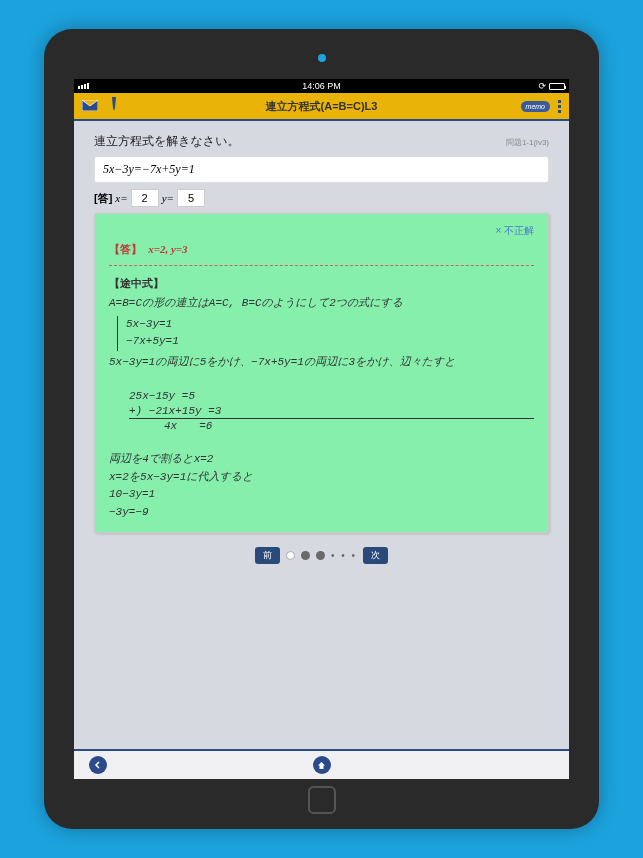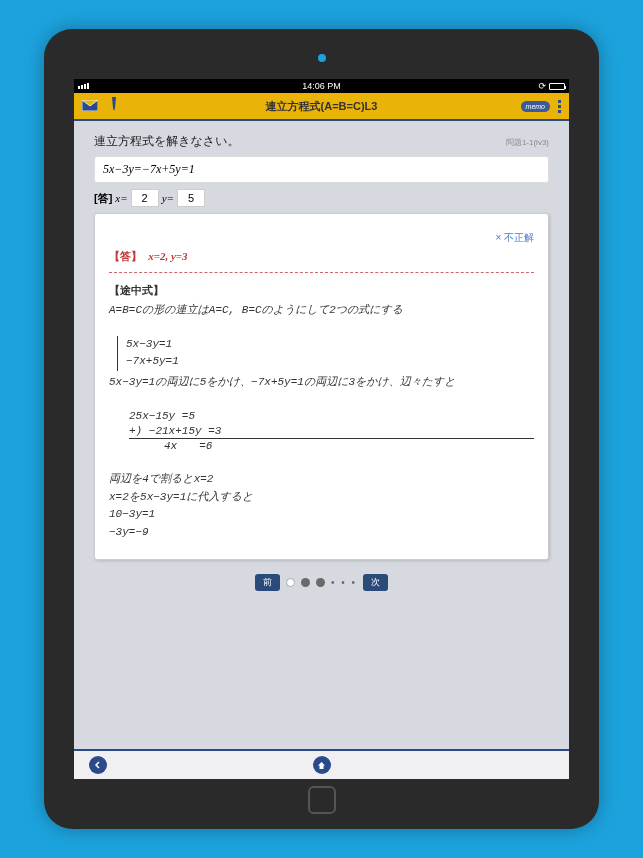--- a/index.html
+++ b/index.html
@@ -24,29 +24,29 @@
 .dots-v { display: flex; flex-direction: column; gap: 2px; }
 .dots-v span { width: 3px; height: 3px; background: #2a4a8a; }
 .content { padding: 12px 20px; }
 .problem-row { display: flex; justify-content: space-between; align-items: baseline; margin-bottom: 6px; }
 .problem-title { font-size: 12px; font-weight: 400; color: #222; }
 .problem-id { font-size: 8px; color: #888; }
 .equation-box { background: #fff; border: 1px solid #ddd; border-radius: 3px; padding: 5px 8px; font-size: 12px; font-family: "Times New Roman", serif; margin-bottom: 6px; font-style: italic; }
 .answer-row { display: flex; align-items: center; gap: 3px; font-size: 11px; margin-bottom: 6px; }
 .answer-label { font-weight: 600; }
 .ans-input { width: 28px; height: 18px; border: 1px solid #ccc; text-align: center; font-size: 11px; background: #fff; }
-.solution-panel { background: #ffffff; border: 1px solid #ccc; border-radius: 3px; padding: 17px 14px; font-size: 11px; color: #333; box-shadow: 1px 1px 3px rgba(0,0,0,0.15); }
+.solution-panel { background: #86efac; border: 1px solid #ccc; border-radius: 3px; padding: 10px 14px; font-size: 11px; color: #333; box-shadow: 1px 1px 3px rgba(0,0,0,0.15); }
 .incorrect { color: #4a7acc; text-align: right; font-size: 10px; margin-bottom: 4px; }
 .correct-answer { color: #c03838; font-weight: 600; font-size: 11px; margin-bottom: 8px; }
 .correct-answer .lbl { }
 .correct-answer .val { font-style: italic; font-family: "Times New Roman", serif; }
 .dotted-sep { border: none; border-top: 1px dashed #c66; margin: 6px 0 10px; }
 .method-title { font-weight: 600; margin-bottom: 4px; }
 .math-line { font-family: Liberation Mono, monospace; font-style: italic; font-size: 11px; line-height: 1.6; }
-.brace-sys { border-left: 1px solid #333; padding-left: 8px; margin: 16px 0 3px 8px; position: relative; }
+.brace-sys { border-left: 1px solid #333; padding-left: 8px; margin: 3px 0 3px 8px; position: relative; }
 .frac-calc { padding-left: 20px; line-height: 1.3; margin: 18px 0; }
 .frac-calc .top { }
 .frac-calc .plus { border-bottom: 1px solid #333; }
 .frac-calc .bot { padding-left: 35px; }
 .pager { display: flex; align-items: center; justify-content: center; gap: 6px; margin-top: 14px; }
 .pager-btn { background: #2a4a7a; color: #fff; font-size: 9px; padding: 2px 8px; border-radius: 3px; position: relative; }
 .pager-btn.prev::before { content: ''; position: absolute; left: -6px; top: 0; border: 7px solid transparent; border-right: 6px solid #2a4a7a; }
 .pager-btn.next::after { content: ''; position: absolute; right: -6px; top: 0; border: 7px solid transparent; border-left: 6px solid #2a4a7a; }
 .pdot { width: 9px; height: 9px; border-radius: 50%; background: #6a6a6a; }
 .pdot.active { background: #fff; border: 1px solid #aaa; }

